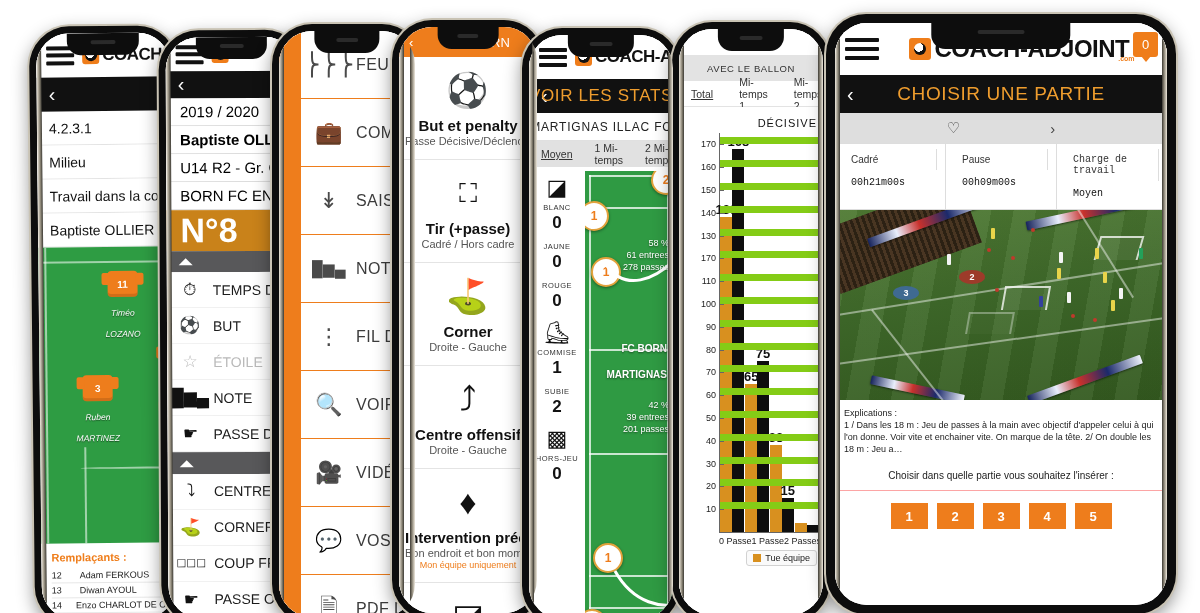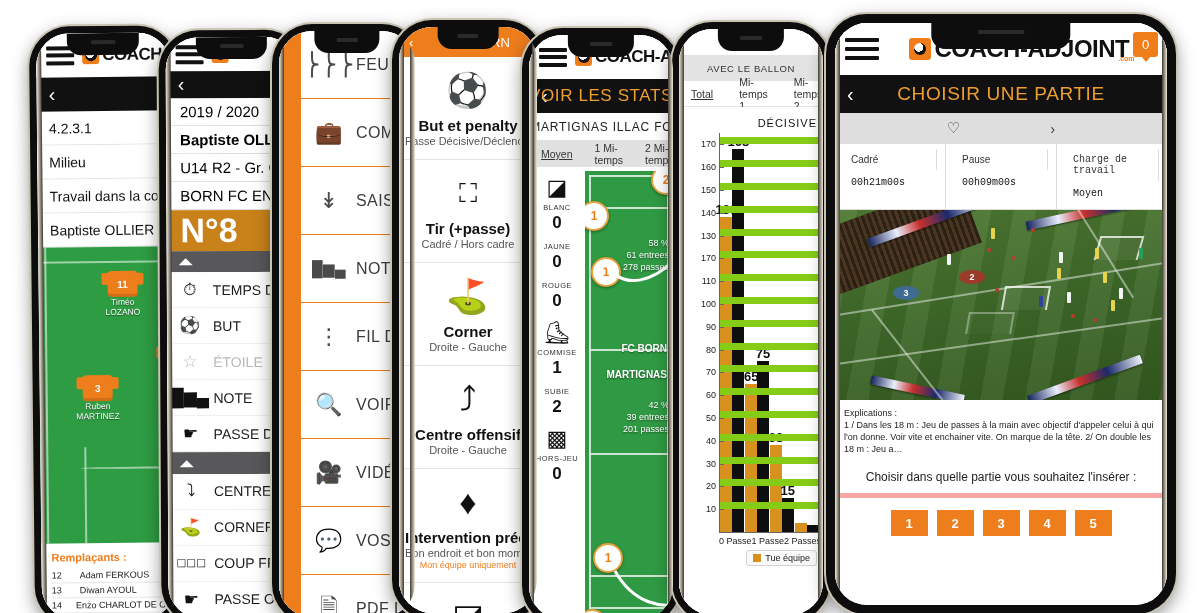--- a/index.html
+++ b/index.html
@@ -87,21 +87,21 @@
   .pitch .ln{position:absolute;background:rgba(255,255,255,.55);}
   .player{position:absolute;text-align:center;width:60px;margin-left:-30px;}
   .shirt{
     width:30px;height:26px;margin:0 auto;background:#ee7d1c;border-radius:4px;position:relative;
     box-shadow:inset 0 -3px 0 rgba(0,0,0,.12);
   }
   .shirt::before,.shirt::after{content:"";position:absolute;top:2px;width:8px;height:12px;background:#ee7d1c;border-radius:2px;}
   .shirt::before{left:-6px;}
   .shirt::after{right:-6px;}
   .shirt span{position:absolute;inset:0;display:flex;align-items:center;justify-content:center;color:#fff;font-size:10px;font-weight:bold;}
-  .pname{color:#fff;font-size:8.5px;line-height:10px;margin-top:0;text-shadow:0 1px 1px rgba(0,0,0,.5);}
+  .pname{color:#fff;font-size:8.5px;line-height:10px;margin-top:11px;text-shadow:0 1px 1px rgba(0,0,0,.5);font-style:italic;}
   .subs{background:#fff;padding:8px 10px 6px;}
   .subs h4{color:#ef7d1a;font-size:11px;margin-bottom:5px;font-weight:bold;}
   .subs .srow{display:flex;gap:14px;font-size:9px;color:#222;border-bottom:1px solid #e7e7e7;padding:2px 0;white-space:nowrap;}
   .subs .srow b{font-weight:normal;width:14px;}
 
   
   .selrow{height:36px;display:flex;align-items:center;padding:0 14px;font-size:15px;border-bottom:1px solid #dcdcdc;background:#fff;white-space:nowrap;}
   .selrow.b{font-weight:bold;}
   .numbadge{height:52px;background:#c9821a;color:#fff;display:flex;align-items:center;padding:0 14px;font-size:34px;font-weight:bold;}
   .sechead{height:28px;background:#58585a;display:flex;align-items:center;padding:0 12px;}
@@ -183,21 +183,21 @@
   .crowd{position:absolute;left:-10px;top:-6px;width:150px;height:66px;transform:rotate(-20deg);
     background:repeating-linear-gradient(90deg,#4a3322 0 3px,#2b1d12 3px 6px),#33231a;opacity:.95;}
   .board{position:absolute;height:9px;background:linear-gradient(90deg,#16235c,#e8eefc 25%,#c8312c 45%,#1b2a6b 70%,#eef2fb);
          border-radius:1px;box-shadow:0 1px 2px rgba(0,0,0,.5);}
   .wline{position:absolute;background:rgba(255,255,255,.45);}
   .goal{position:absolute;border:2px solid rgba(255,255,255,.75);border-bottom:none;background:rgba(255,255,255,.06);}
   .dot{position:absolute;width:4px;height:4px;border-radius:50%;background:#c0392b;}
   .pl{position:absolute;width:4px;height:11px;border-radius:1px;}
   .tagc{position:absolute;border-radius:50%;color:#fff;font-size:9px;font-weight:bold;display:flex;align-items:center;justify-content:center;width:26px;height:14px;}
   .expl{padding:7px 9px;font-size:9px;color:#222;line-height:12px;background:#fff;}
-  .choose{text-align:center;font-size:12px;color:#222;padding:8px 6px 9px;border-bottom:5px solid #fca5a5;}
+  .choose{text-align:center;font-size:10px;color:#222;padding:8px 6px 9px;border-bottom:1px solid #fca5a5;}
   .nums{display:flex;gap:9px;justify-content:center;padding:12px 8px;}
   .nums button{
     width:37px;height:26px;background:#ee7d1c;color:#fff;border:none;font-size:13px;font-weight:bold;
     font-family:"Liberation Sans",sans-serif;cursor:pointer;
   }
 </style>
 </head>
 <body>
 
 <div class="stage">

